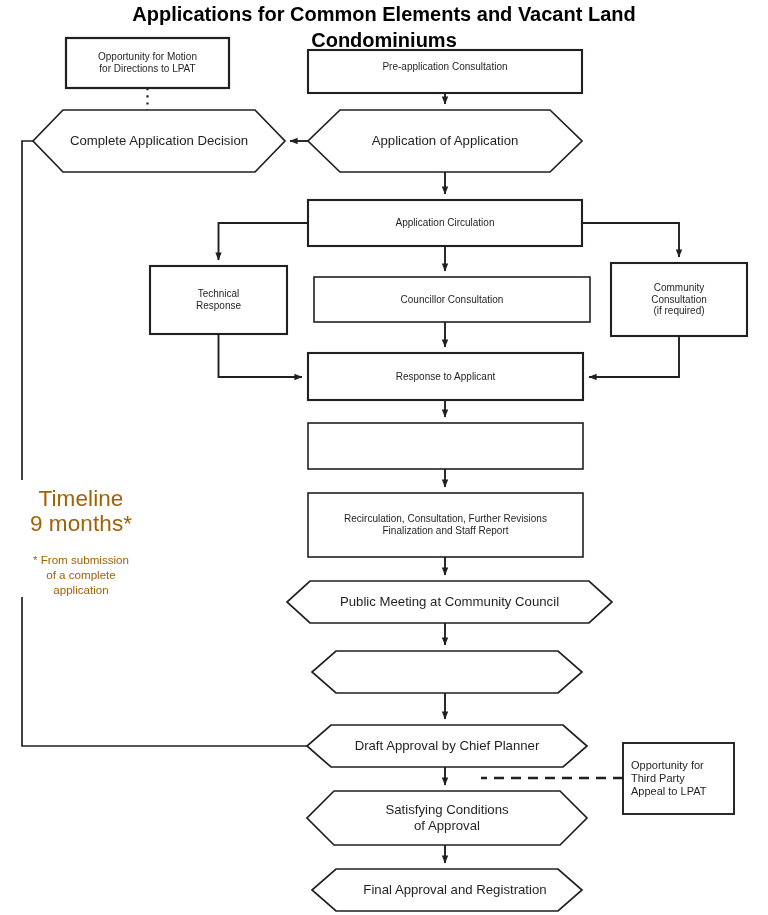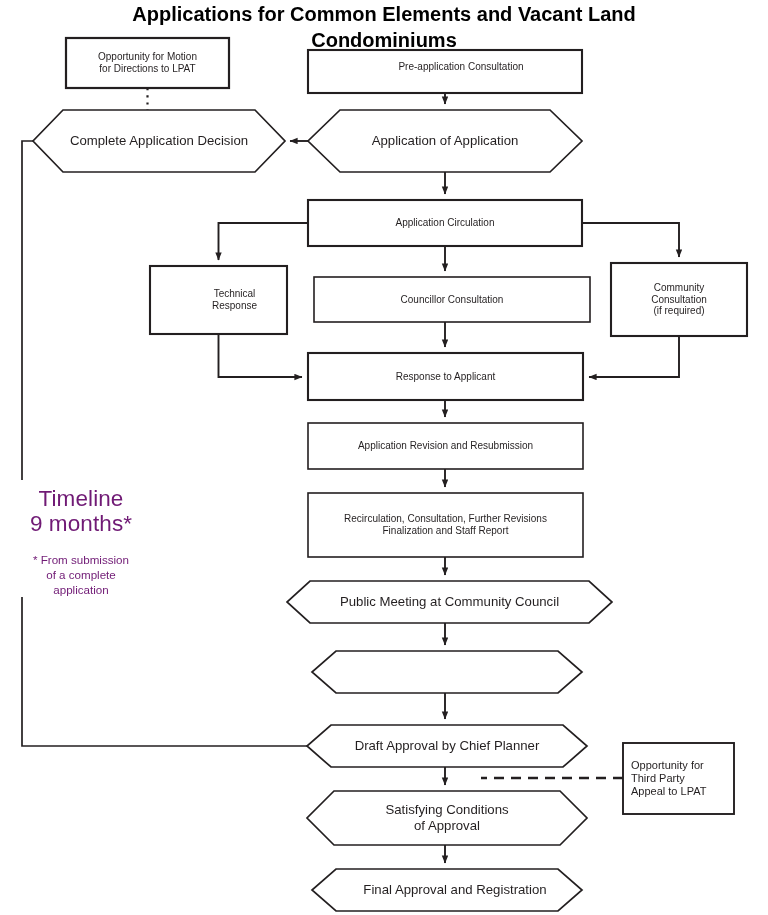--- a/index.html
+++ b/index.html
@@ -43,21 +43,21 @@
   }
   .t-rect  { font-size:10px; color:#231f20; }
   .t-hex   { font-size:13.2px; color:#231f20; }
   .t-small { font-size:11px; color:#231f20; }
 
   .timeline-block{
     position:absolute;
     left:8px; top:486px;
     width:146px;
     text-align:center;
-    color:#701a75;
+    color:#a16207;
   }
   .tl-line1{ font-size:22.5px; line-height:1.12; letter-spacing:.1px;}
   .tl-line2{ font-size:22.5px; line-height:1.12; letter-spacing:.1px;}
   .tl-note{
     font-size:11.6px;
     line-height:1.28;
     margin-top:17px;
     white-space:pre-line;
   }
 </style>
@@ -153,38 +153,37 @@
       <path d="M22,597 L22,746 L307,746" stroke-width="1.7"></path>
 
     </g>
   </svg>
 
   <div class="node-label t-rect" style="left:66px;  top:38px;  width:163px; height:50px;">Opportunity for Motion
 for Directions to LPAT</div>
 
   <div class="node-label t-hex" style="left:33px;  top:110px; width:252px; height:62px;">Complete Application Decision</div>
 
-  <div class="node-label t-rect" style="left:308px; top:50px;  width:274px; height:33px;margin-left:16px;">Pre-application  Consultation</div>
+  <div class="node-label t-rect" style="left:308px; top:50px;  width:274px; height:33px;">Pre-application  Consultation</div>
 
   <div class="node-label t-hex" style="left:308px; top:110px; width:274px; height:62px;">Application of Application</div>
 
   <div class="node-label t-rect" style="left:308px; top:200px; width:274px; height:46px;border-radius:22px;">Application Circulation</div>
 
-  <div class="node-label t-rect" style="left:150px; top:266px; width:137px; height:68px;padding-left:16px;">Technical
+  <div class="node-label t-rect" style="left:150px; top:266px; width:137px; height:68px;">Technical
 Response</div>
 
   <div class="node-label t-rect" style="left:314px; top:277px; width:276px; height:45px;">Councillor Consultation</div>
 
   <div class="node-label t-rect" style="left:611px; top:263px; width:136px; height:73px;">Community
 Consultation
 (if required)</div>
 
   <div class="node-label t-rect" style="left:308px; top:353px; width:275px; height:47px;">Response to Applicant</div>
 
-  <div class="node-label t-rect" style="left:308px; top:423px; width:275px; height:46px;">Application Revision and Resubmission</div>
 
   <div class="node-label t-rect" style="left:308px; top:493px; width:275px; height:64px;">Recirculation,  Consultation,  Further Revisions
 Finalization  and Staff Report</div>
 
   <div class="node-label t-hex" style="left:287px; top:581px; width:325px; height:42px;">Public Meeting at Community Council</div>
 
 
   <div class="node-label t-hex" style="left:307px; top:725px; width:280px; height:42px;">Draft Approval by Chief Planner</div>
 
   <div class="node-label t-small" style="left:631px; top:743px; width:103px; height:71px; justify-content:flex-start; text-align:left;">Opportunity for

